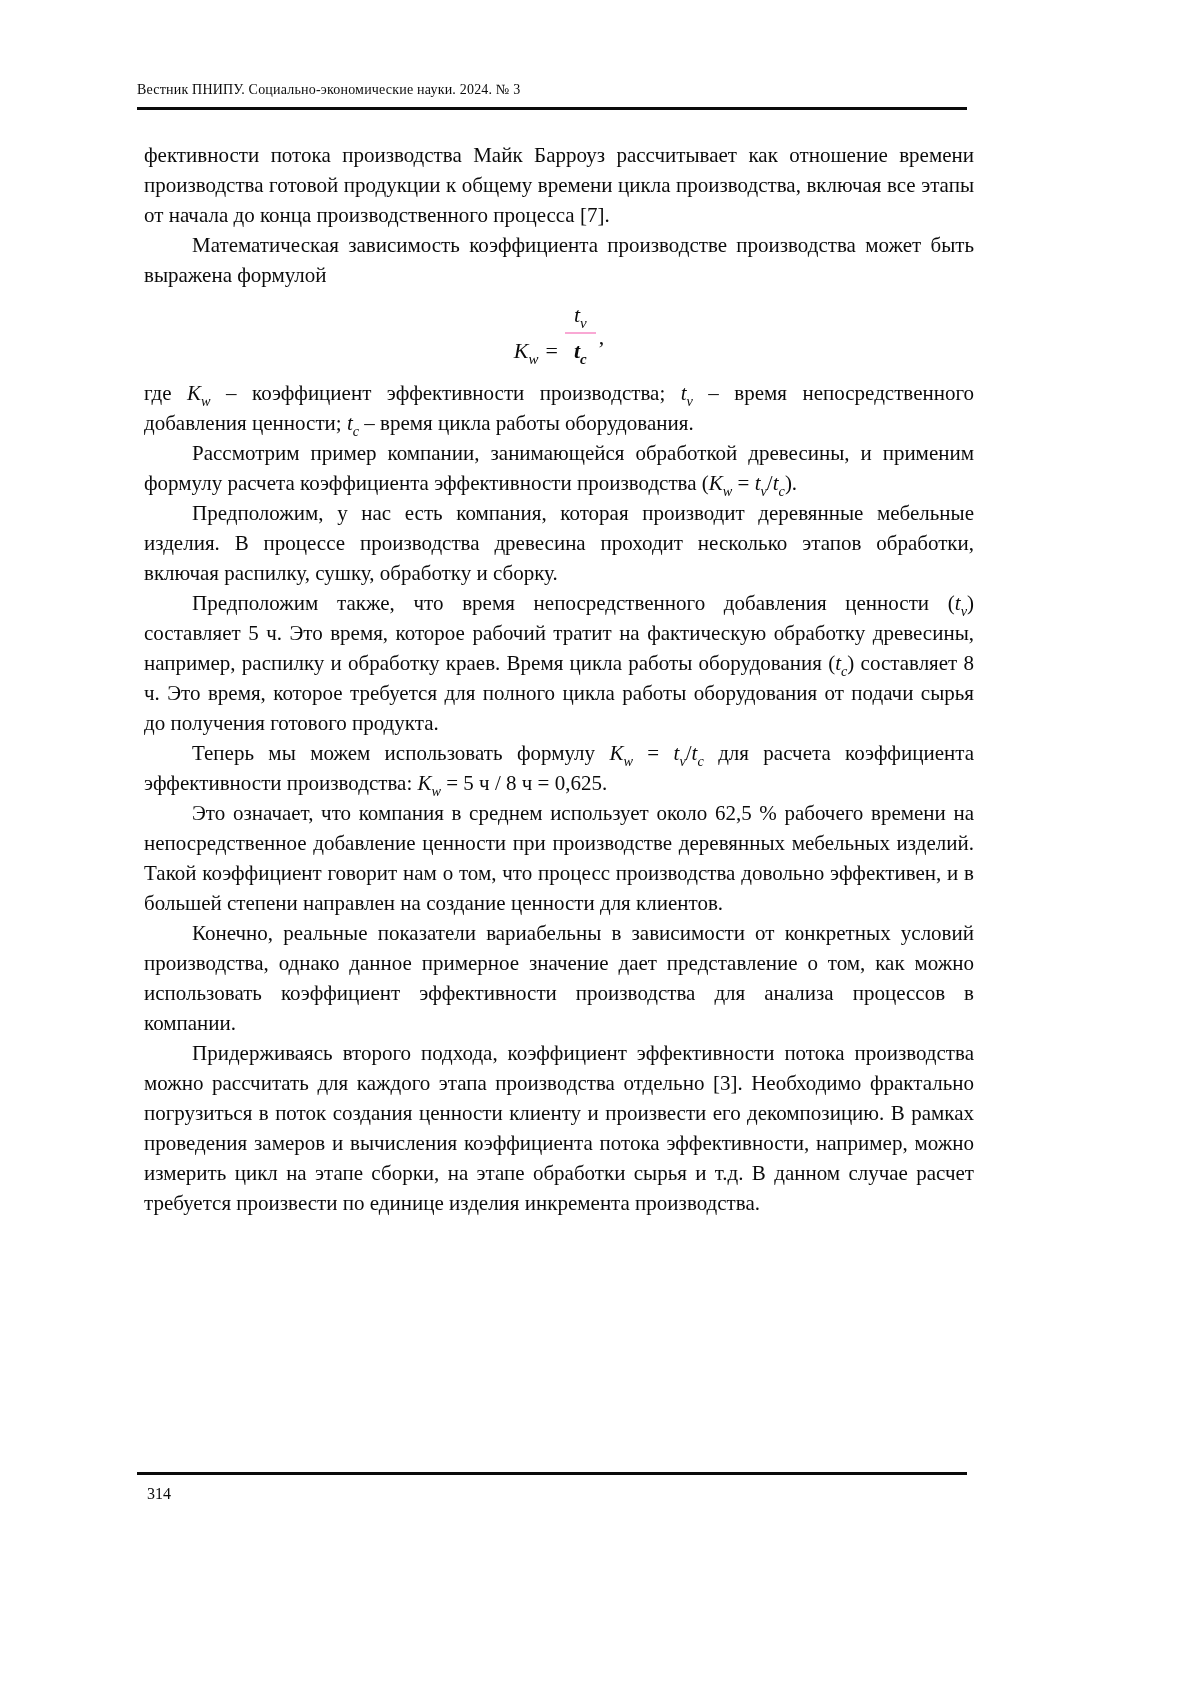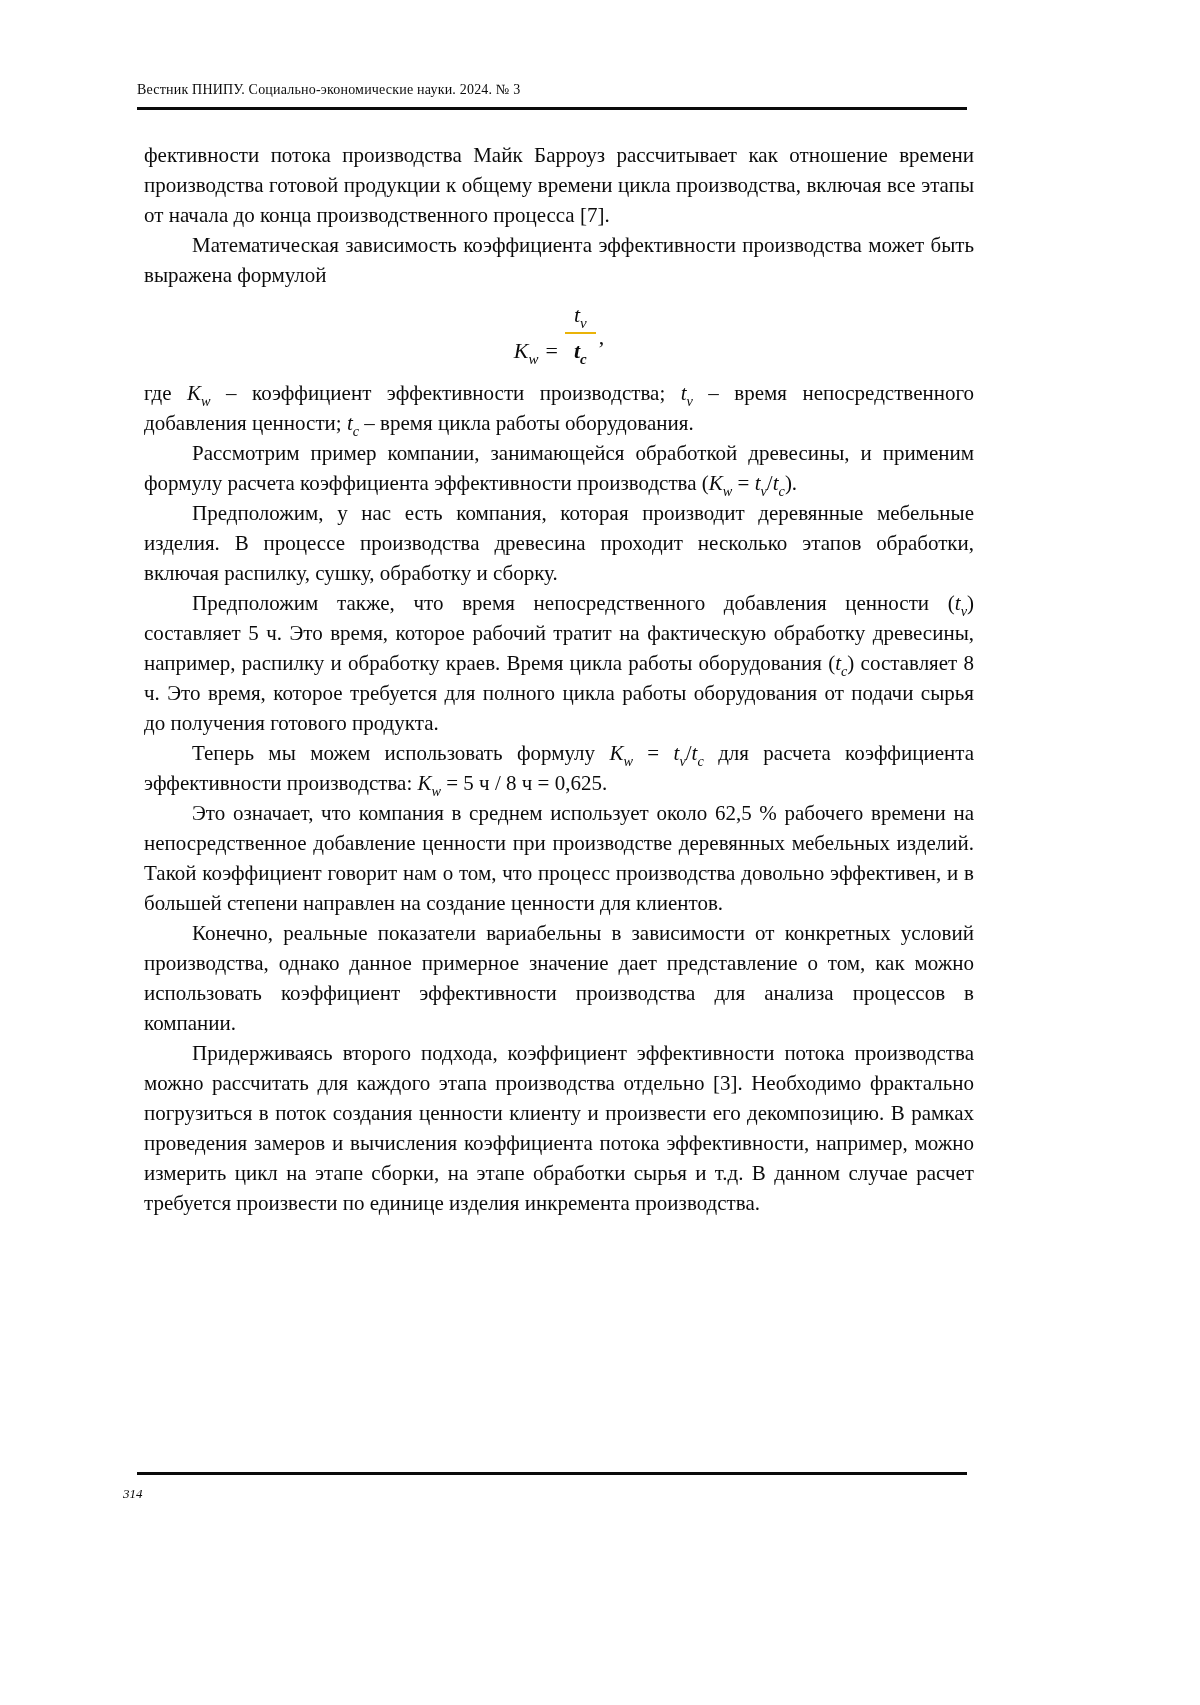--- a/index.html
+++ b/index.html
@@ -66,56 +66,55 @@
   }
   .f-eq { margin: 0 7px; }
   .frac {
     display: inline-flex;
     flex-direction: column;
     align-items: center;
     vertical-align: middle;
   }
   .frac .num {
     padding: 0 9px 4px 9px;
-    border-bottom: 2px solid #eab308;
+    border-bottom: 2px solid #f9a8d4;
   }
   .frac .den { padding-top: 4px; font-weight: bold; }
   .f-comma { margin-left: 3px; align-self: flex-end; padding-bottom: 14px; }
 
   .footer-rule {
     position: absolute;
     left: 137px;
     top: 1472px;
     width: 830px;
     height: 3px;
     background: #0b0b0b;
   }
   .page-number {
     position: absolute;
-    left: 123px;
+    left: 147px;
     top: 1482px;
-    font-size: 13px;
+    font-size: 16px;
     line-height: 24px;
-    font-style: italic;
   }
 </style>
 </head>
 <body>
 
 <div class="page">
 
   <header class="running-header">
     <div class="header-text">Вестник ПНИПУ. Социально-экономические науки. 2024. № 3</div>
     <div class="header-rule"></div>
   </header>
 
   <main class="article-body">
 
   <p class="para"><span>фективности потока производства Майк Барроуз рассчитывает как отношение времени производства готовой продукции к общему времени цикла производства, включая все этапы от начала до конца производственного процесса [7].</span></p>
-      <p class="para indent"><span>Математическая зависимость коэффициента эффективности производства может быть выражена формулой</span></p>
+      <p class="para indent"><span>Математическая зависимость коэффициента производстве производства может быть выражена формулой</span></p>
       <div class="formula-row">
         <span class="f-lhs"><span class="var">K</span><sub class="var">w</sub></span>
         <span class="f-eq">=</span>
         <span class="frac">
           <span class="num"><span class="var">t</span><sub class="var">v</sub></span>
           <span class="den"><span class="var">t</span><sub class="var">c</sub></span>
         </span>
         <span class="f-comma">,</span>
       </div>
       <p class="para"><span>где </span><span class="var">K</span><sub class="var">w</sub><span> – коэффициент эффективности производства; </span><span class="var">t</span><sub class="var">v</sub><span> – время непосредственного добавления ценности; </span><span class="var">t</span><sub class="var">c</sub><span> – время цикла работы оборудования.</span></p>

